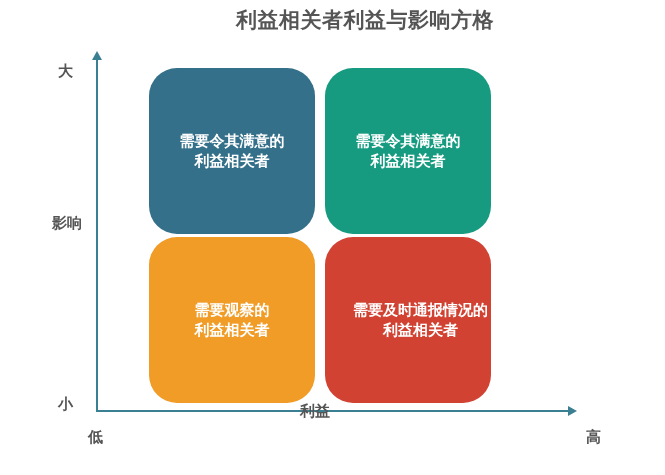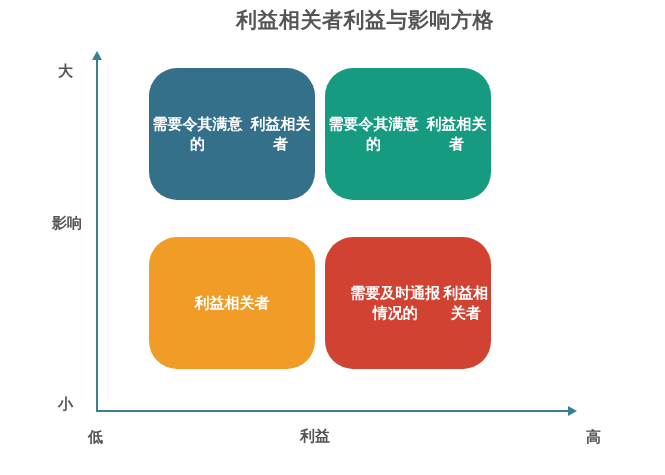--- a/index.html
+++ b/index.html
@@ -22,49 +22,51 @@
   }
   .axis-x-arrow {
     position: absolute; left: 568px; top: 406px; width: 0; height: 0;
     border-top: 5px solid transparent; border-bottom: 5px solid transparent;
     border-left: 9px solid #3b7f92;
   }
   .axis-label {
     position: absolute; font-size: 15px; font-weight: bold; color: #555555;
   }
   .quad {
-    position: absolute; width: 166px; height: 132px; border-radius: 28px;
+    position: absolute; width: 166px; height: 166px; border-radius: 28px;
     display: flex; align-items: center; justify-content: center; text-align: center;
     color: #ffffff; font-size: 15px; font-weight: bold; line-height: 20px;
+    flex-direction: column;
   }
 </style>
 </head>
 <body>
 
 <div class="title">利益相关者利益与影响方格</div>
 
 <div class="axis-y-line"></div>
 <div class="axis-y-arrow"></div>
 <div class="axis-x-line"></div>
 <div class="axis-x-arrow"></div>
 
 <div class="axis-label" style="left:58px; top:62px;">大</div>
 <div class="axis-label" style="left:52px; top:214px;">影响</div>
 <div class="axis-label" style="left:58px; top:395px;">小</div>
 <div class="axis-label" style="left:88px; top:428px;">低</div>
-<div class="axis-label" style="left:300px; top:427px;text-align:center;">利益</div>
+<div class="axis-label" style="left:300px; top:402px;text-align:center;">利益</div>
 <div class="axis-label" style="left:586px; top:428px;">高</div>
 
 <div class="quad" style="left:149px; top:68px; background:#34708a;">
   <div>需要令其满意的</div>
   <div>利益相关者</div>
 </div>
 <div class="quad" style="left:325px; top:68px; background:#169b80;">
   <div>需要令其满意的</div>
   <div>利益相关者</div>
 </div>
 <div class="quad" style="left:149px; top:237px; background:#f09c27;">
+  <div>需要观察的</div>
   <div>利益相关者</div>
 </div>
 <div class="quad" style="left:325px; top:237px; background:#d24232;padding-left:25px;">
   <div>需要及时通报情况的</div>
   <div>利益相关者</div>
 </div>
 
 </body></html>

